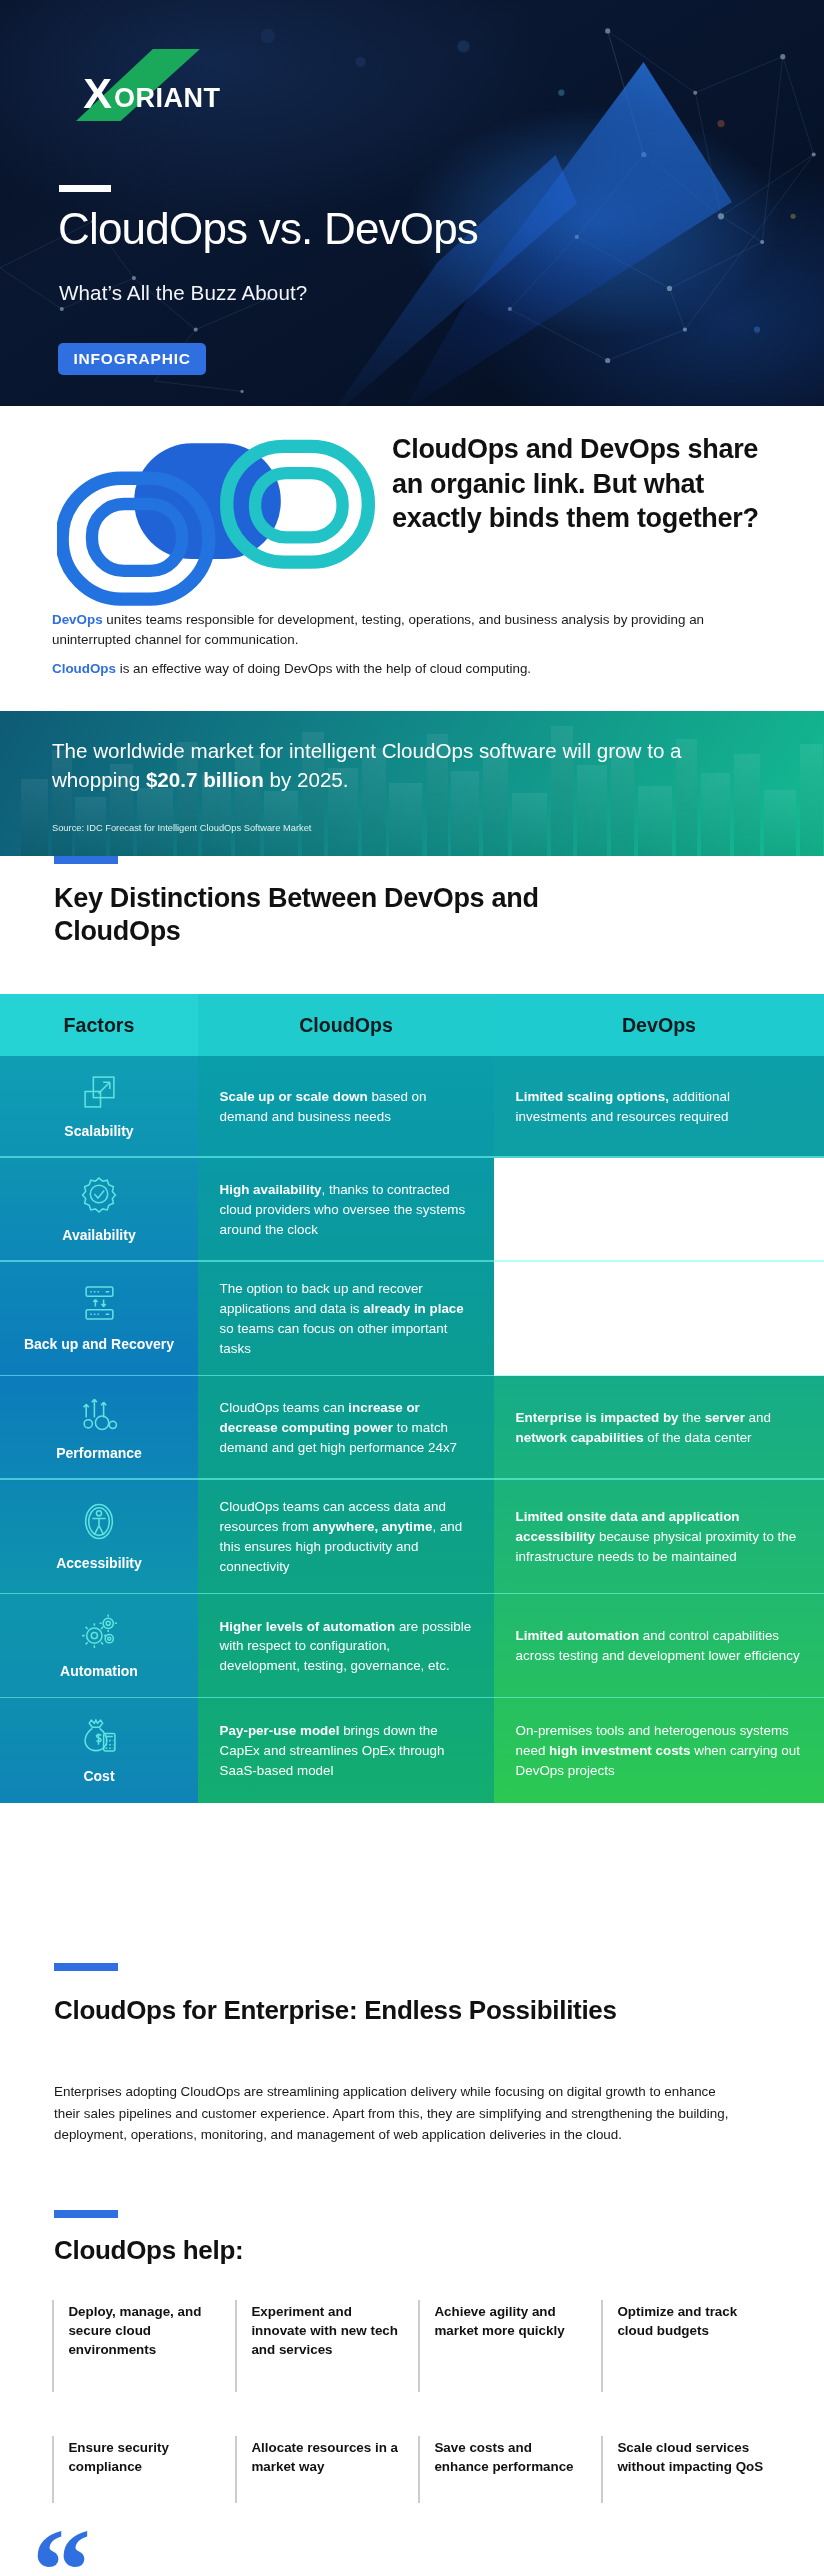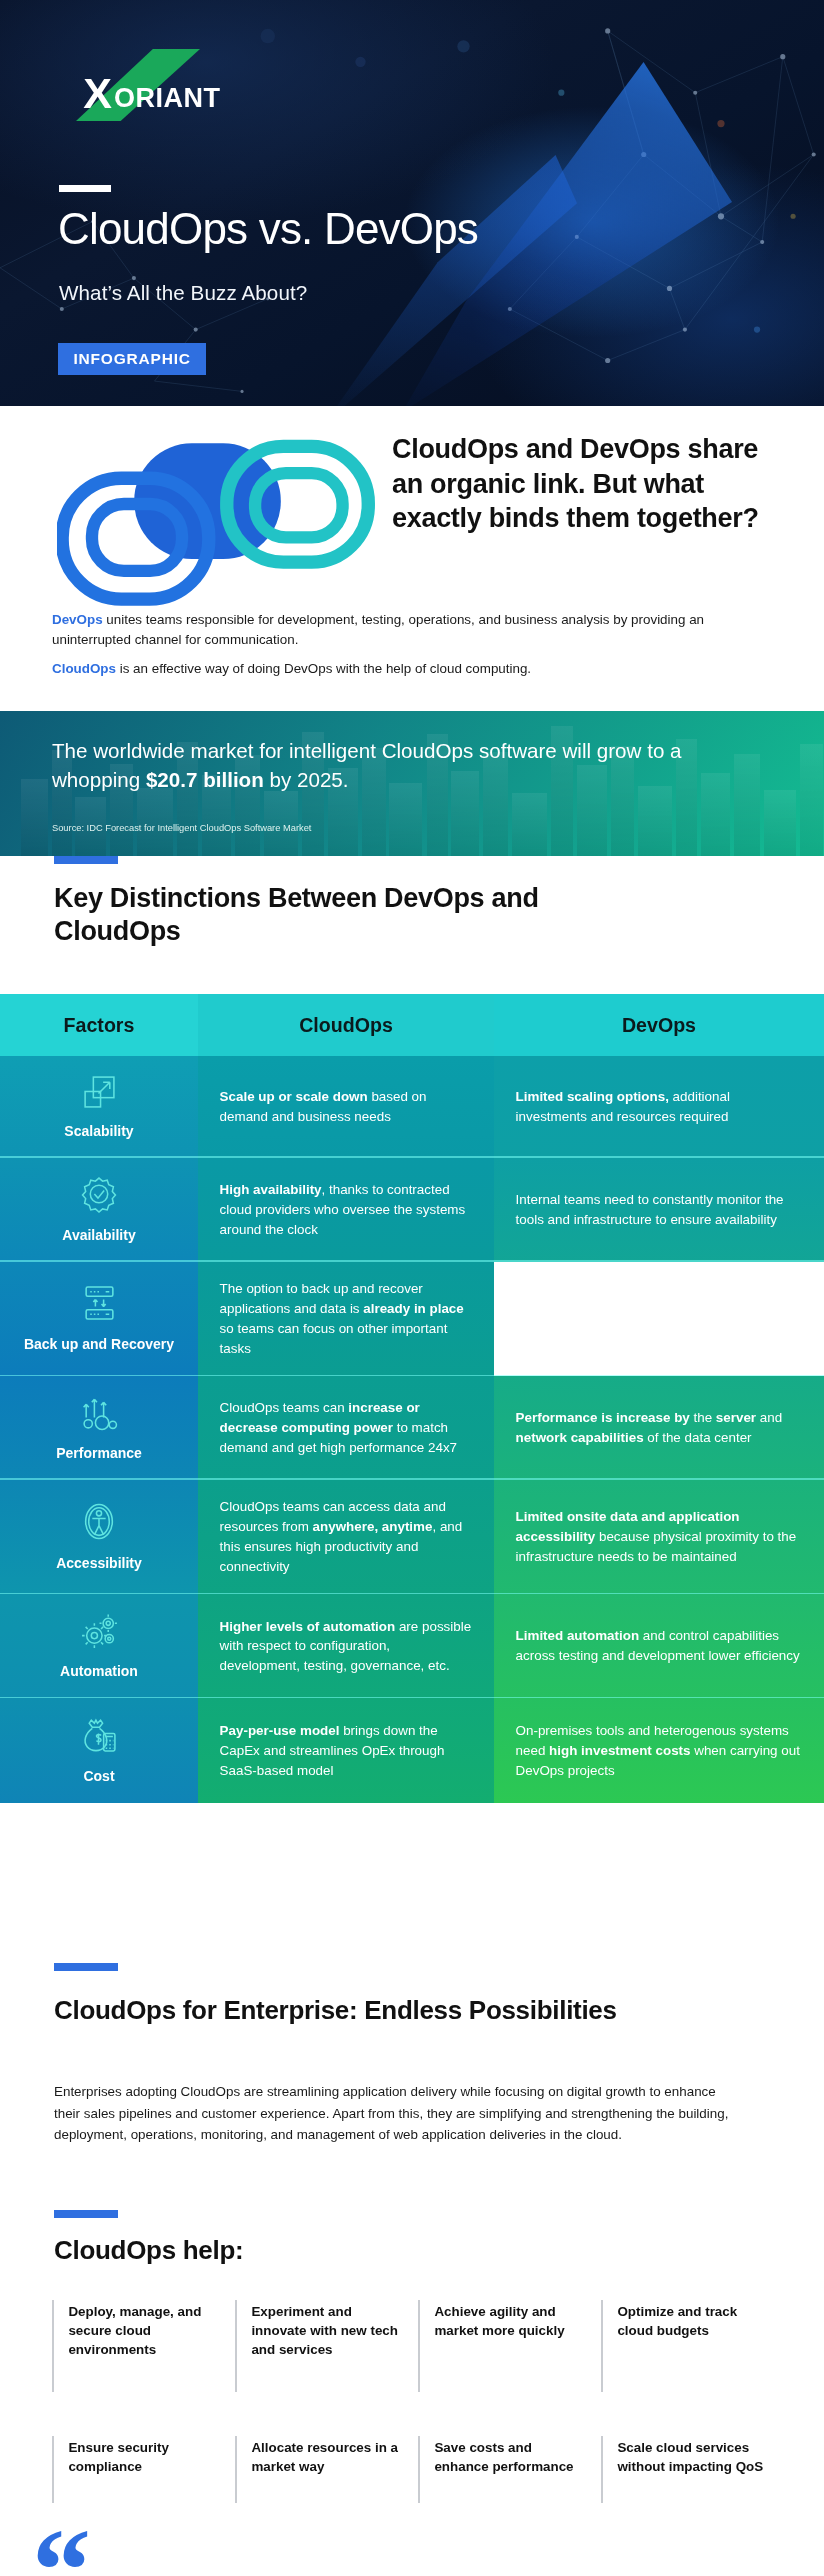--- a/index.html
+++ b/index.html
@@ -57,21 +57,21 @@
     font-size:44px; font-weight:400; color:#ffffff; letter-spacing:-0.8px;
     line-height:1.04;
   }
   .hero-sub {
     position:absolute; left:59px; top:281px; width:567px;
     font-size:20.6px; font-weight:400; color:#f2f6fb; letter-spacing:0.1px;
   }
   .hero-badge {
     position:absolute; left:58px; top:343px;
     background:#2f6fe0; color:#fff; font-size:15.5px; font-weight:700;
-    letter-spacing:0.8px; padding:7.2px 15.5px; border-radius:0;
+    letter-spacing:0.8px; padding:7.2px 15.5px; border-radius:5px;
   }
 
   
   .link-sec { position:absolute; left:0; top:406px; width:824px; height:305px; background:#fff; }
   .rings { position:absolute; left:57px; top:31px; width:319px; height:170px; }
   .link-head {
     position:absolute; left:392px; top:26px; width:392px;
     font-size:27px; font-weight:700; color:#111; line-height:1.28; letter-spacing:-0.3px;
   }
   .link-p {
@@ -343,23 +343,20 @@
           <path d="M37 6 l7 6 9-2 3 9 9 4 -2 9 6 7 -6 7 2 9 -9 4 -3 9 -9 -2 -7 6 -7 -6 -9 2 -3 -9 -9 -4 2 -9 -6 -7 6 -7 -2 -9 9 -4 3 -9 9 2z"></path>
           <circle cx="37" cy="37" r="17"></circle>
             <path d="M28 37 l7 8 12 -15"></path>
         </svg>
       </span>
       <span class="factor-label">Availability</span>
     </div>
     <div class="cell body c2">
         <p><b>High availability</b><span>, thanks to contracted cloud providers who oversee the systems around the clock</span></p>
       </div>
-    <div class="cell body c3">
-        <p><span>Internal teams need to constantly monitor the tools and infrastructure to ensure availability</span></p>
-      </div>
   </div>
 
   <div class="trow r3">
     <div class="cell factor">
       <span class="ficon">
         <svg width="37" height="38" viewBox="0 0 72 74" fill="none" stroke="#5fe4e0" stroke-width="3">
           <rect x="10" y="6" width="52" height="18" rx="3"></rect>
             <path d="M18 15h3M25 15h3M32 15h3M48 15h7"></path>
           <rect x="10" y="50" width="52" height="18" rx="3"></rect>
             <path d="M18 59h3M25 59h3M32 59h3M48 59h7"></path>
@@ -384,21 +381,21 @@
             <circle cx="45" cy="56" r="13"></circle>
             <circle cx="66" cy="60" r="7"></circle>
         </svg>
       </span>
       <span class="factor-label">Performance</span>
     </div>
     <div class="cell body c2">
         <p><span>CloudOps teams can </span><b>increase or decrease computing power</b><span> to match demand and get high performance 24x7</span></p>
       </div>
     <div class="cell body c3">
-        <p><b>Performance is increase by</b><span> the </span><b>server</b><span> and </span><b>network capabilities</b><span> of the data center</span></p>
+        <p><b>Enterprise is impacted by</b><span> the </span><b>server</b><span> and </span><b>network capabilities</b><span> of the data center</span></p>
       </div>
   </div>
 
   <div class="trow r5">
     <div class="cell factor">
       <span class="ficon">
         <svg width="36" height="39" viewBox="0 0 70 76" fill="none" stroke="#5fe4e0" stroke-width="3">
           <ellipse cx="35" cy="38" rx="26" ry="33"></ellipse>
             <ellipse cx="35" cy="38" rx="20" ry="27"></ellipse>
           <circle cx="35" cy="22" r="5"></circle>

